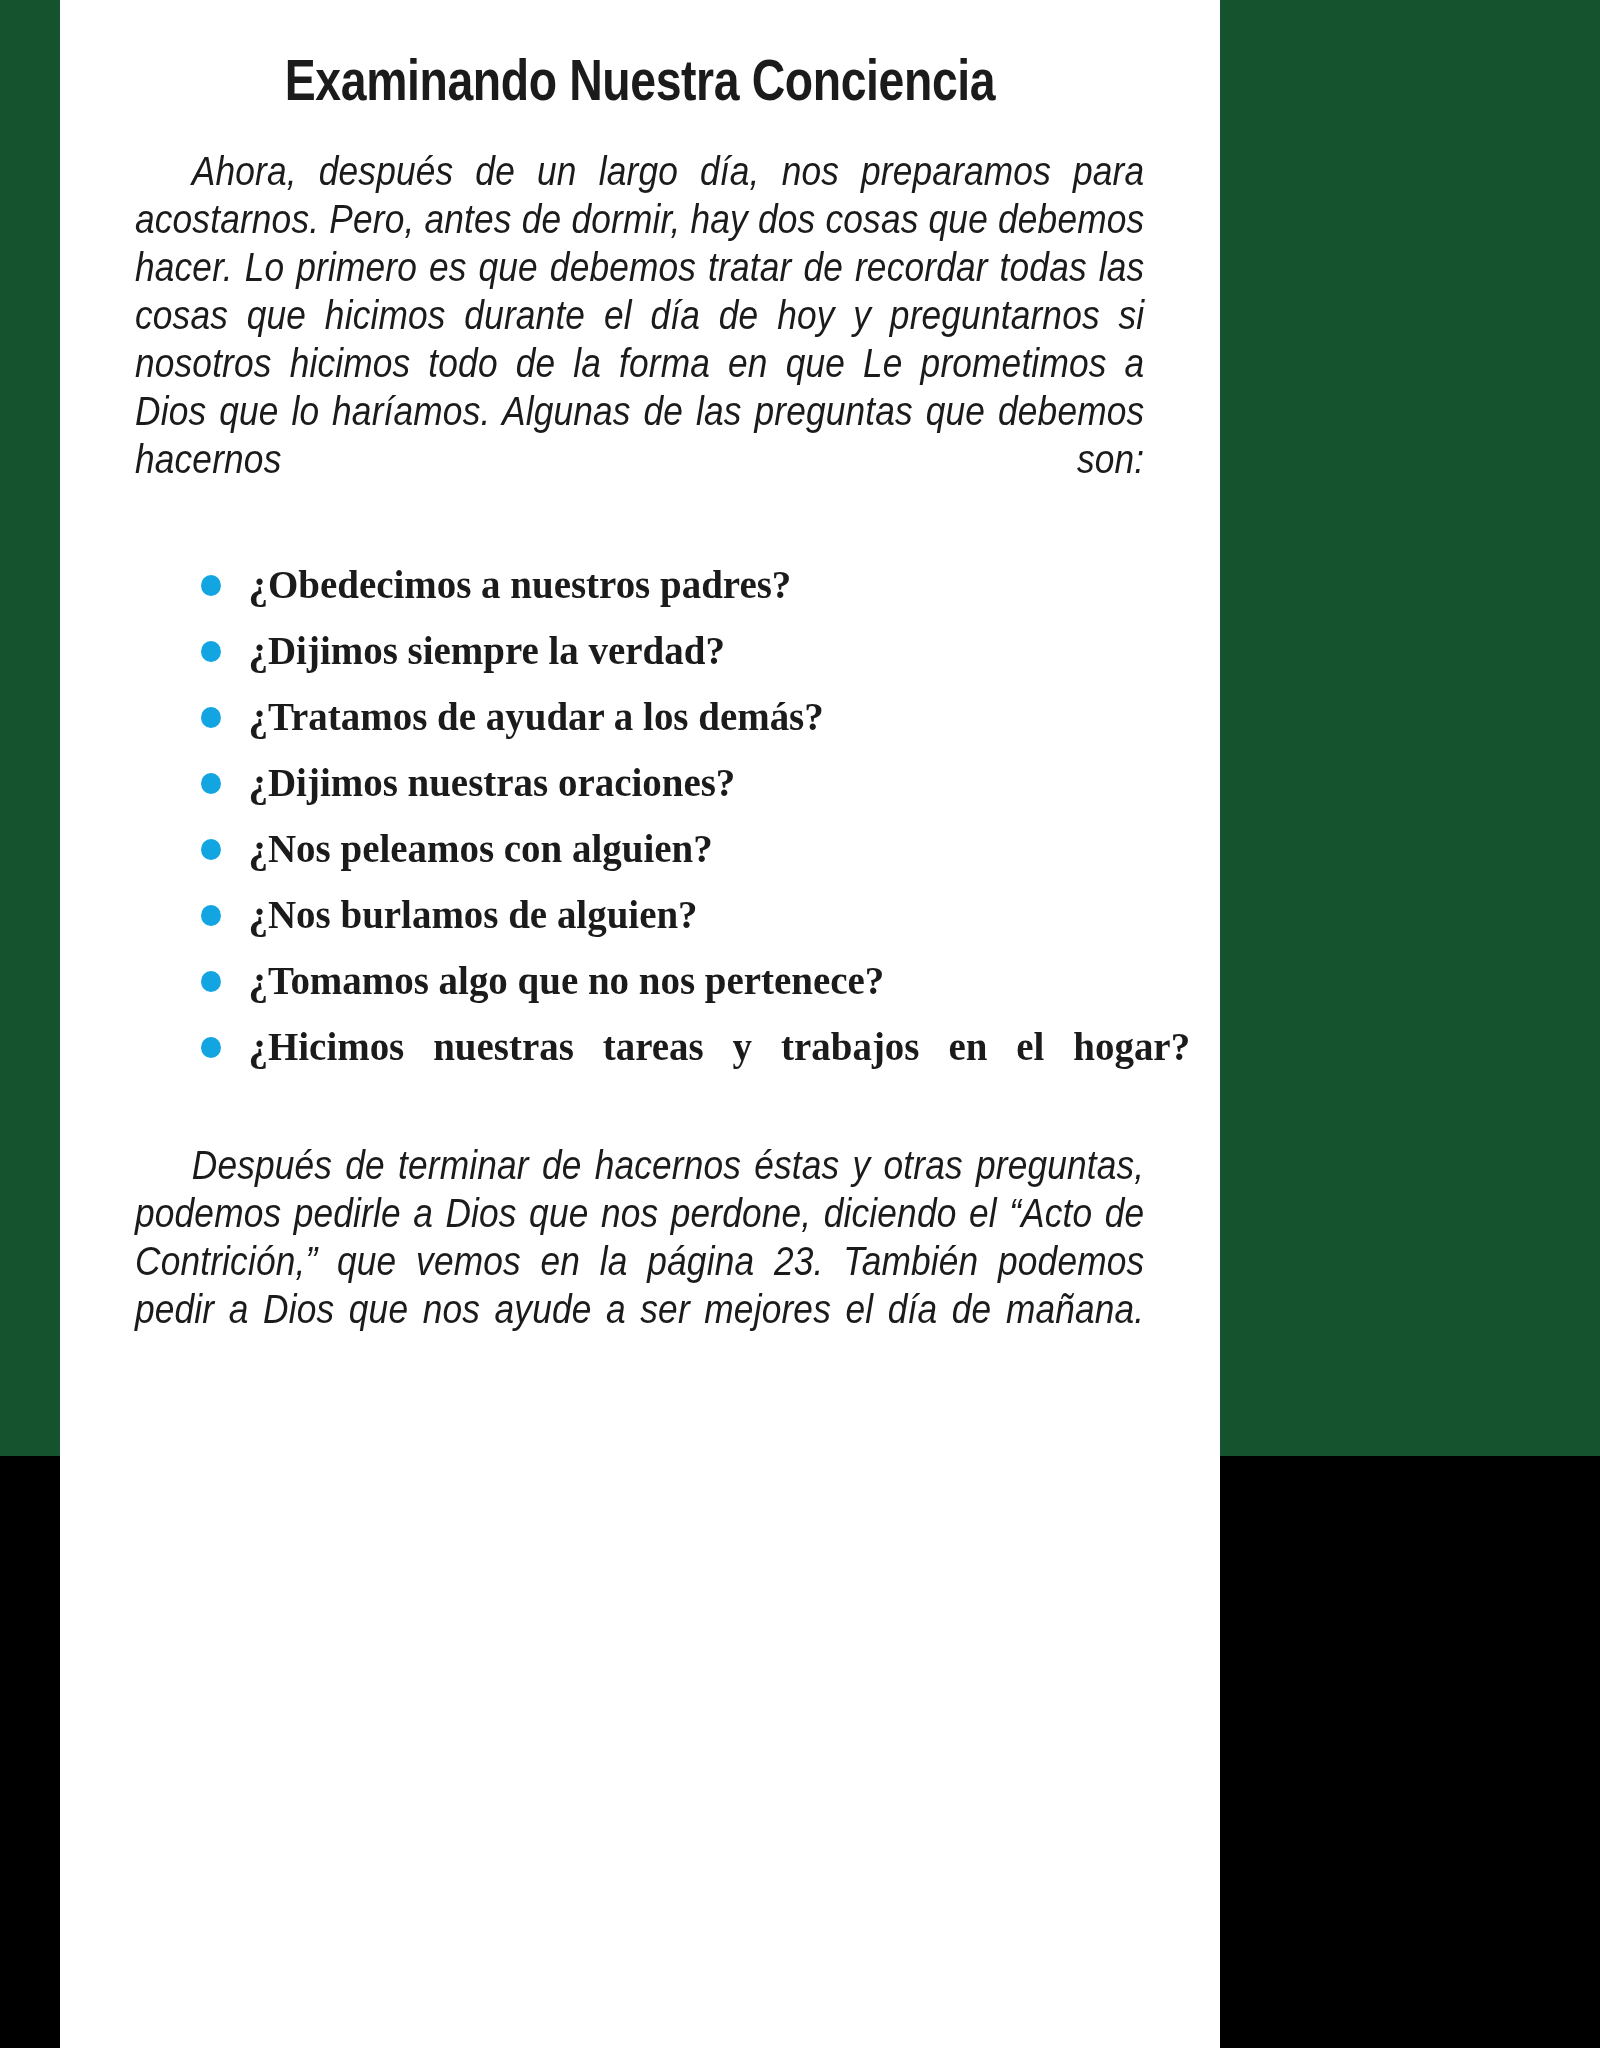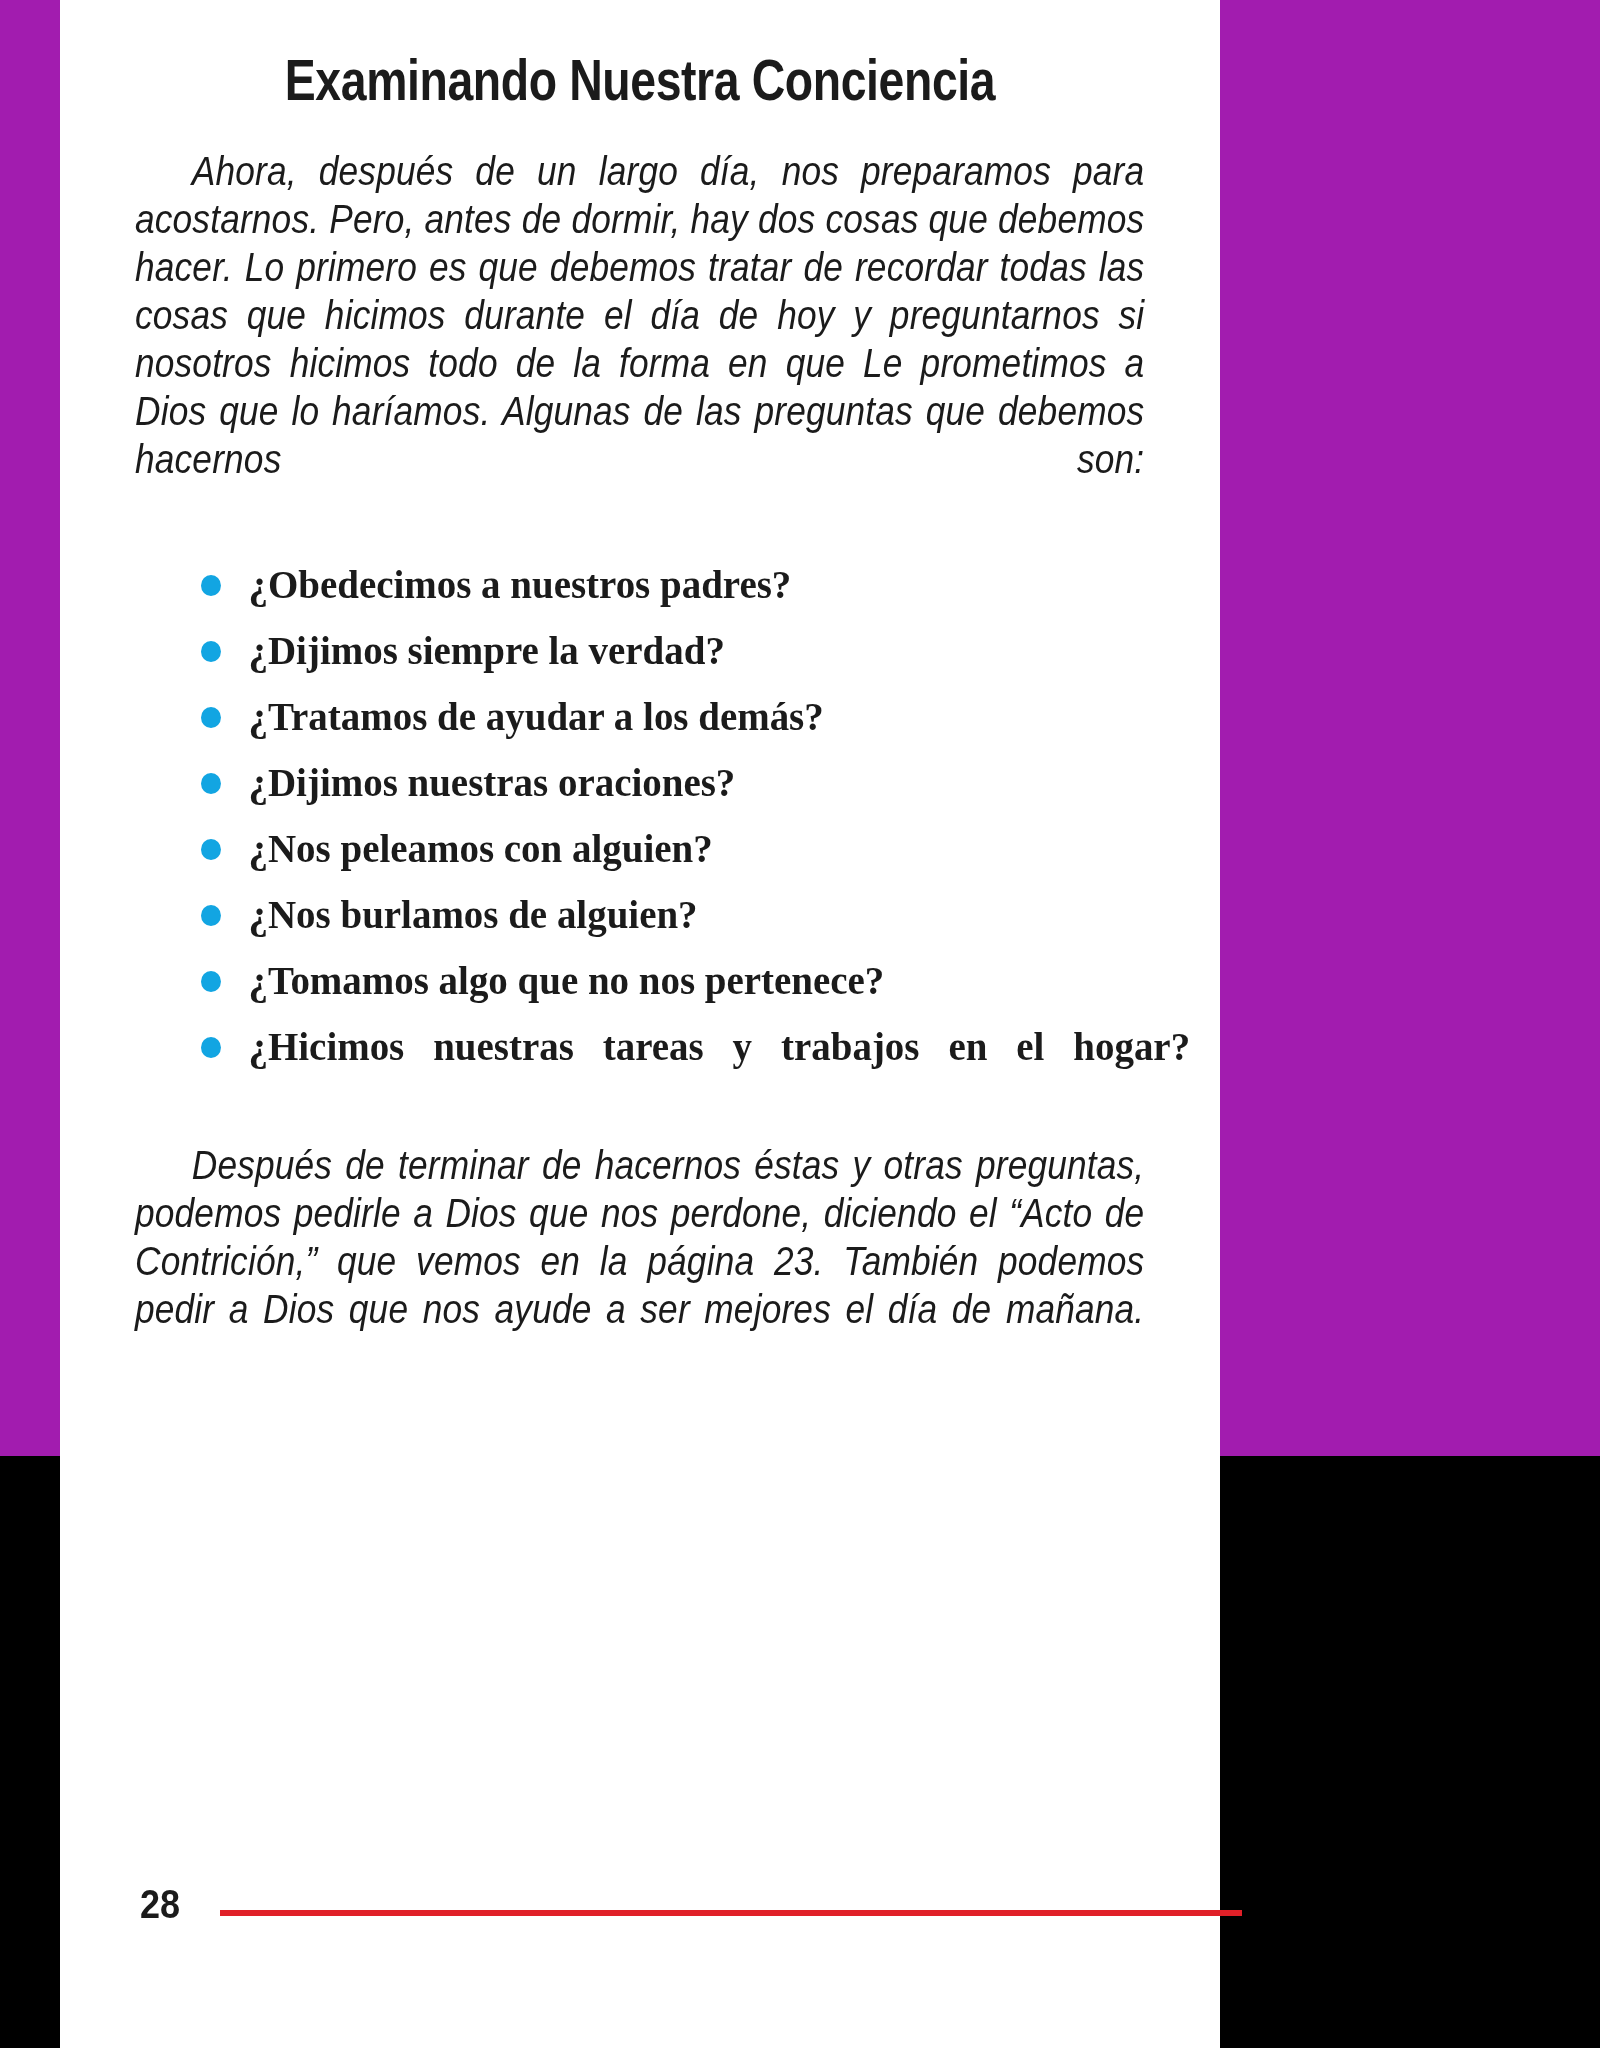--- a/index.html
+++ b/index.html
@@ -13,21 +13,21 @@
     height: 2048px;
     overflow: hidden;
     font-family: "Liberation Sans", sans-serif;
   }
 
   
   .page-frame {
     position: relative;
     width: 1600px;
     height: 1456px;
-    background: #a21caf;
+    background: #14532d;
   }
 
   .page-sheet {
     position: absolute;
     left: 60px;
     top: 0px;
     width: 1160px;
     height: 2048px;
     background: #ffffff;
   }
@@ -204,19 +204,15 @@
         <li class="check-item two-line">
           <span class="bullet-dot" style="background: rgb(18, 165, 226);"></span>
           <span class="item-text">¿Hicimos nuestras tareas y trabajos en el hogar?</span>
         </li>
       </ul>
 
       <p class="body-par last-par">Después de terminar de hacernos éstas y otras preguntas, podemos pedirle a Dios que nos perdone, diciendo el “Acto de Contrición,” que vemos en la página 23. También podemos pedir a Dios que nos ayude a ser mejores el día de mañana.</p>
 
     </div>
 
-    <div class="footer">
-      <div class="folio">28</div>
-      <div class="footer-rule" style="background: rgb(224, 32, 40);"></div>
-    </div>
 
   </div>
 </div>
 
 </body></html>

